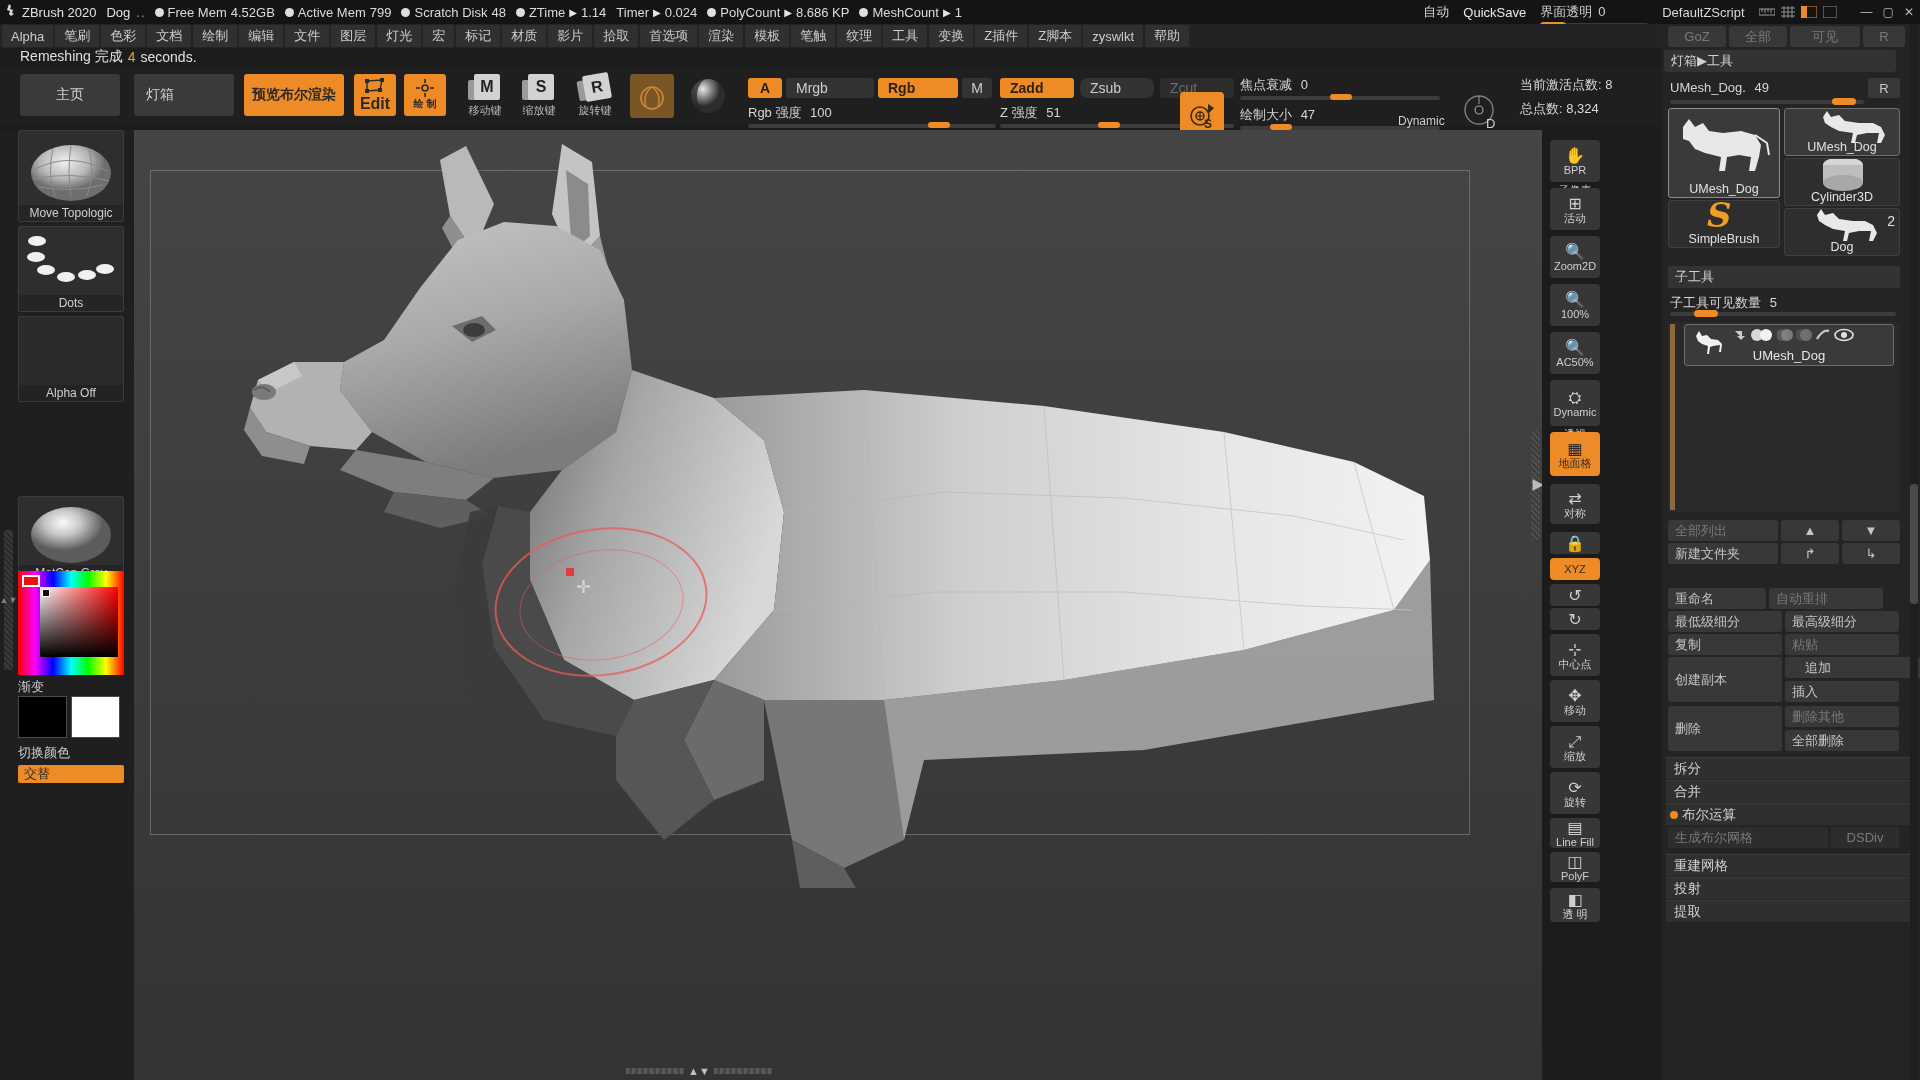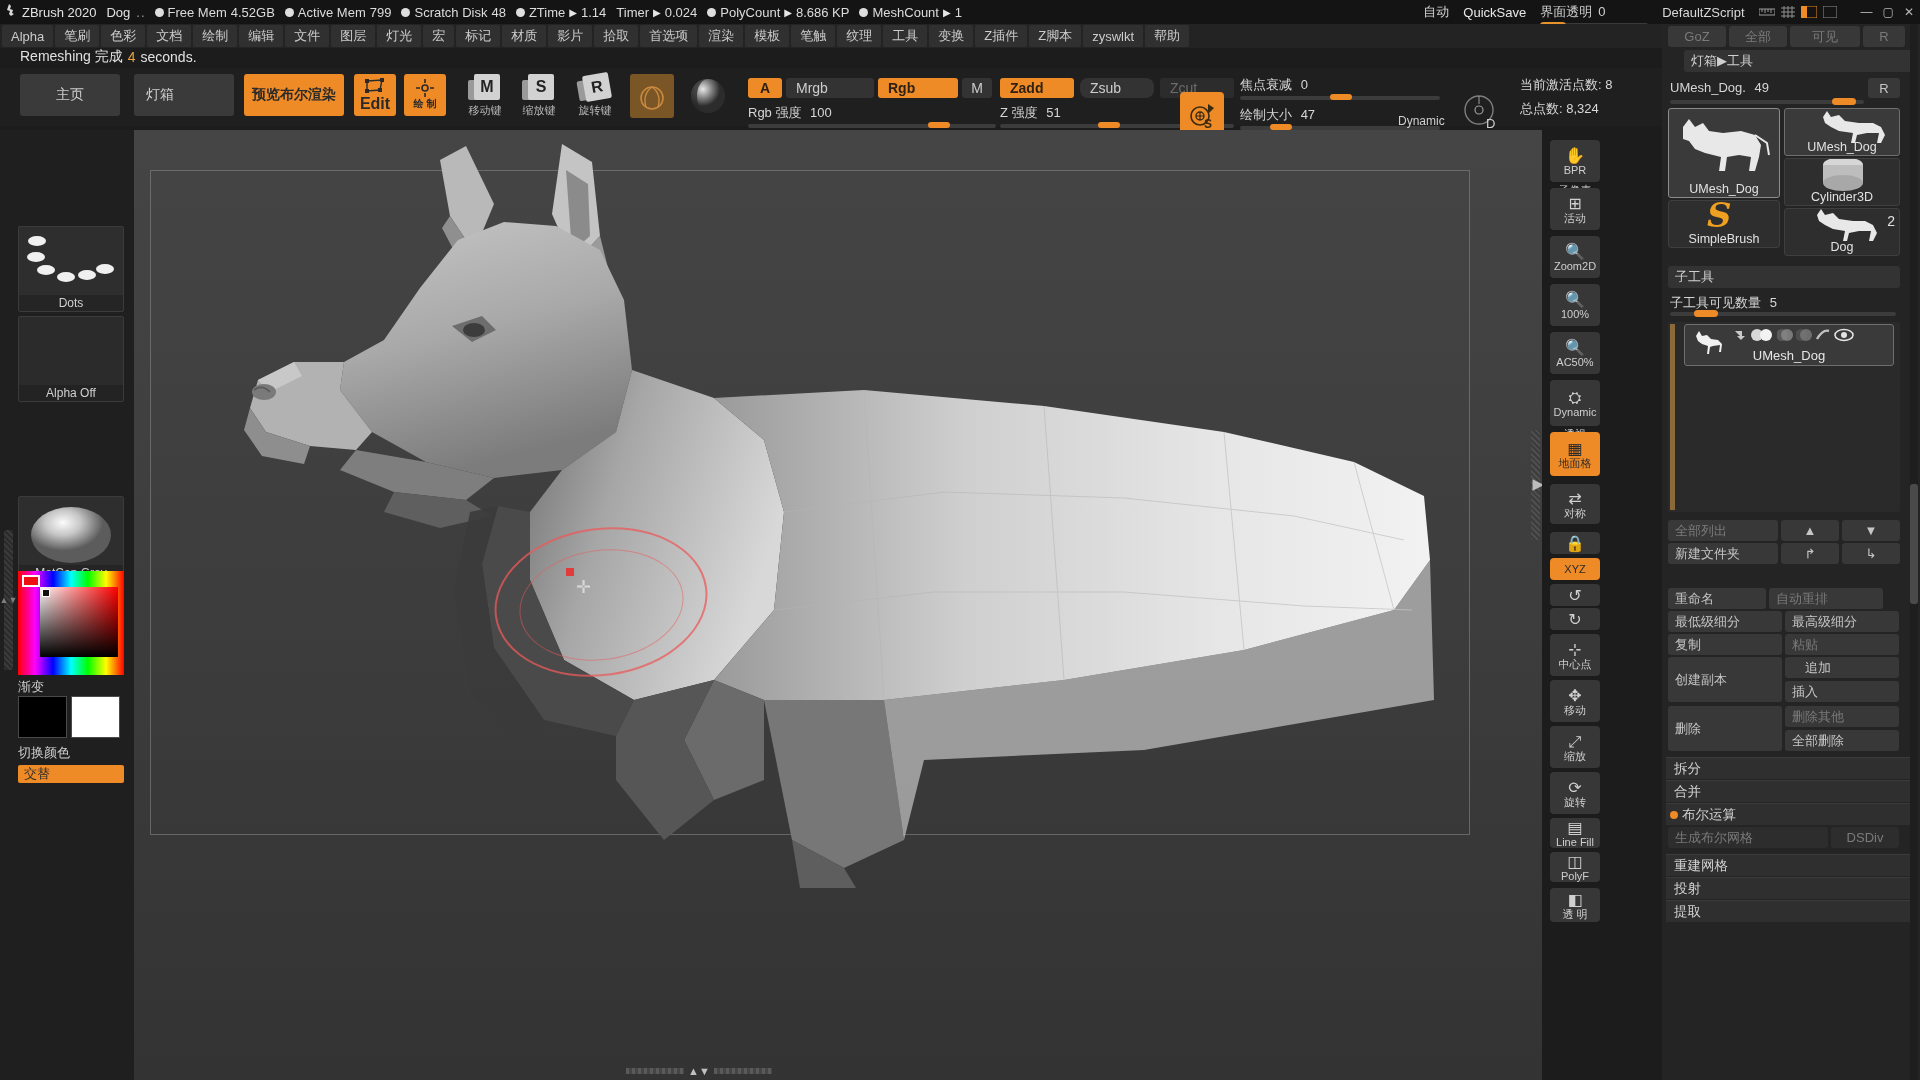--- a/index.html
+++ b/index.html
@@ -468,20 +468,35 @@
       <span>总点数:</span>
       <span>8,324</span>
     </div>
   </div>
 
   <i class="progress-track"></i>
   <i class="progress-fill"></i>
 
   <div class="leftbar">
 
+    <div class="ls-tile" style="top:0px; height:92px;">
+      <svg width="104" height="90" viewBox="0 0 104 90">
+        <defs>
+            <radialGradient id="bg1" cx="42%" cy="30%">
+              <stop offset="0%" stop-color="#f2f2f2"></stop>
+              <stop offset="60%" stop-color="#b8b8b8"></stop>
+              <stop offset="100%" stop-color="#6e6e6e"></stop>
+            </radialGradient>
+          </defs>
+        <ellipse cx="52" cy="42" rx="40" ry="28" fill="url(#bg1)"></ellipse>
+        <path d="M16 38 q36 -18 72 2 M14 48 q38 -8 76 2 M20 56 q32 6 64 -2" fill="none" stroke="#8a8a8a" stroke-width="1"></path>
+        <path d="M34 17 q-6 26 2 48 M52 14 q-4 28 0 52 M70 17 q6 26 -2 48" fill="none" stroke="#8a8a8a" stroke-width="1"></path>
+      </svg>
+      <div class="cap">Move Topologic</div>
+    </div>
 
     <div class="ls-tile" style="top:96px; height:86px;">
       <svg width="104" height="84" viewBox="0 0 104 84">
         <ellipse cx="18" cy="14" rx="9" ry="5" fill="#f0f0f0"></ellipse>
         <ellipse cx="17" cy="30" rx="9" ry="5" fill="#f0f0f0"></ellipse>
         <ellipse cx="27" cy="43" rx="9" ry="5" fill="#f0f0f0"></ellipse>
         <ellipse cx="47" cy="50" rx="9" ry="5" fill="#f0f0f0"></ellipse>
         <ellipse cx="68" cy="48" rx="9" ry="5" fill="#f0f0f0"></ellipse>
         <ellipse cx="86" cy="42" rx="9" ry="5" fill="#f0f0f0"></ellipse>
       </svg>
@@ -702,21 +717,21 @@
           <span>全部</span>
         </div>
       <div class="rp-btn center dim" style="width:70px;">
           <span>可见</span>
         </div>
       <div class="rp-btn center dim" style="width:42px;">
           <span>R</span>
         </div>
     </div>
 
-    <div class="rp-head" style="left:22px; top:26px; width:232px; height:22px;">
+    <div class="rp-head" style="left:2px; top:26px; width:232px; height:22px;">
       <span>灯箱▶工具</span>
     </div>
 
     <div class="rp-slider-label" style="left:8px; top:56px;">
       <span>UMesh_Dog.</span>
       <span style="margin-left:5px;">49</span>
     </div>
     <div class="rp-btn center" style="position:absolute; left:206px; top:54px; width:32px; height:20px;">
       <span>R</span>
     </div>
@@ -851,21 +866,21 @@
           <span>复制</span>
         </div>
       <div class="rp-btn dim" style="width:114px;">
           <span>粘贴</span>
         </div>
     </div>
 
     <div class="rp-btn" style="position:absolute; left:6px; top:633px; width:114px; height:45px;">
       <span>创建副本</span>
     </div>
-    <div class="rp-btn" style="position:absolute; left:123px; top:633px; width:114px; height:21px;padding-left:20px;">
+    <div class="rp-btn" style="position:absolute; left:123px; top:633px; width:136px; height:21px;padding-left:20px;">
       <span>追加</span>
     </div>
     <div class="rp-btn" style="position:absolute; left:123px; top:657px; width:114px; height:21px;">
       <span>插入</span>
     </div>
 
     <div class="rp-btn" style="position:absolute; left:6px; top:682px; width:114px; height:45px;">
       <span>删除</span>
     </div>
     <div class="rp-btn dim" style="position:absolute; left:123px; top:682px; width:114px; height:21px;">

